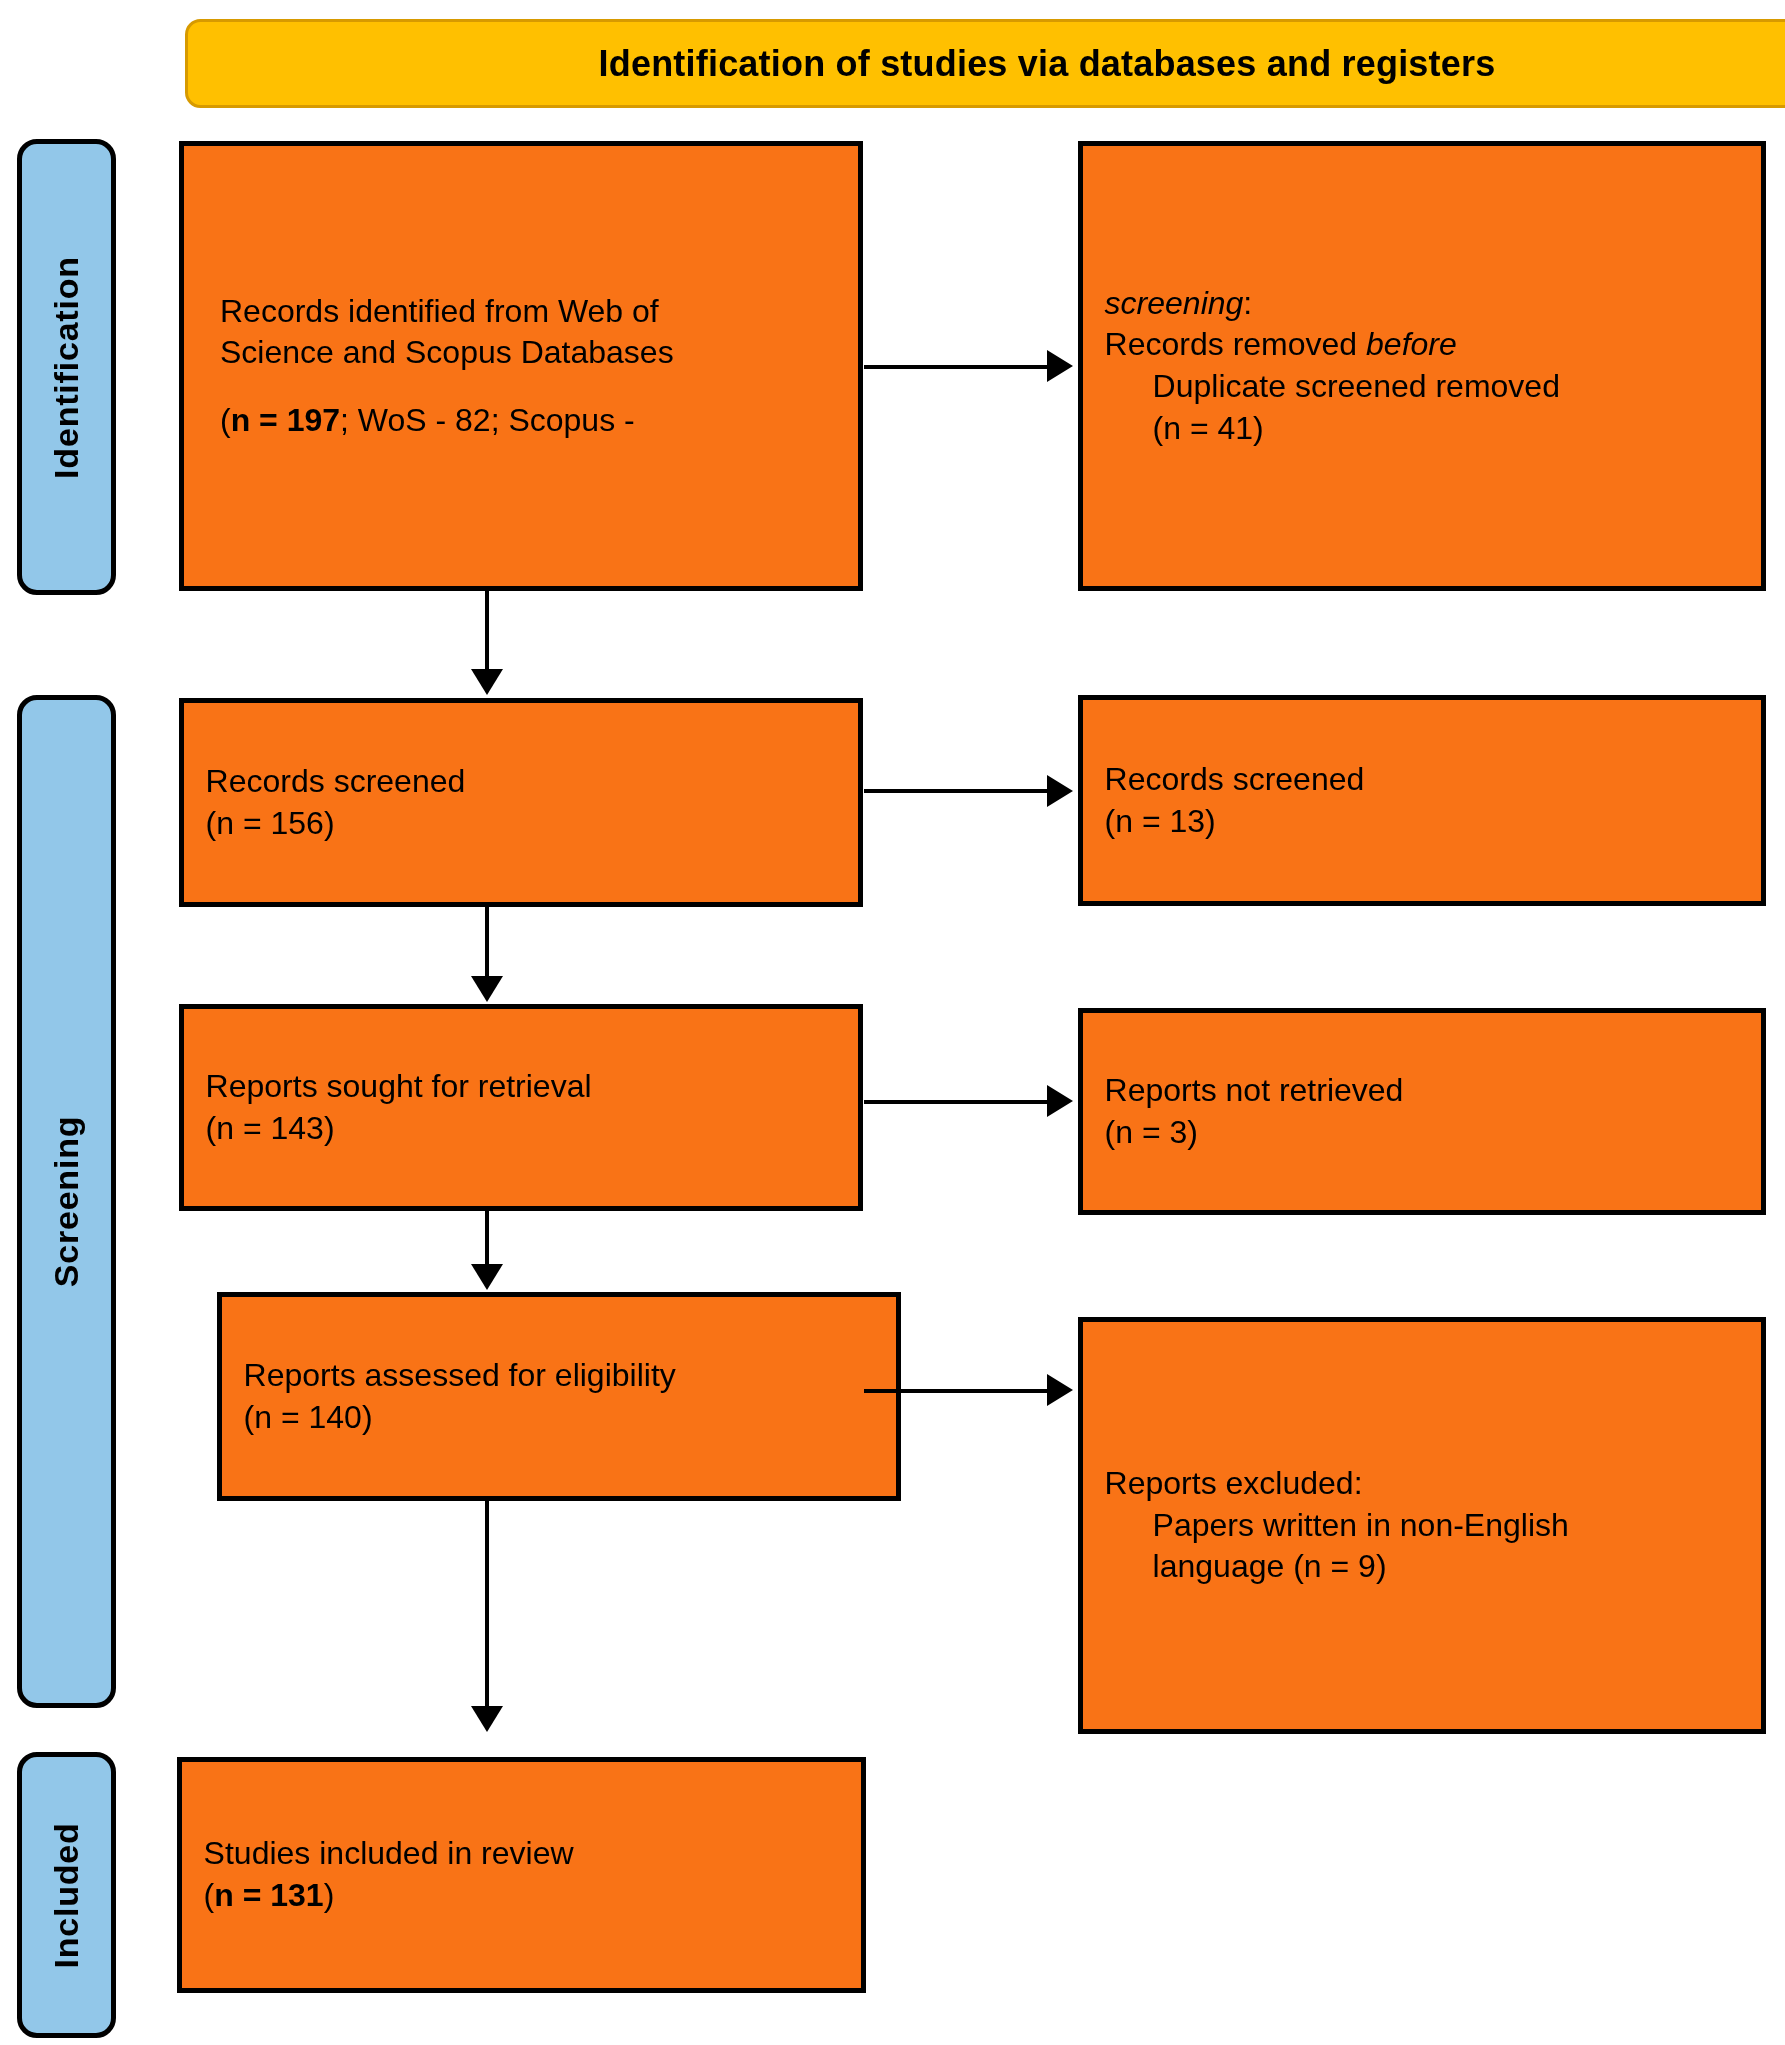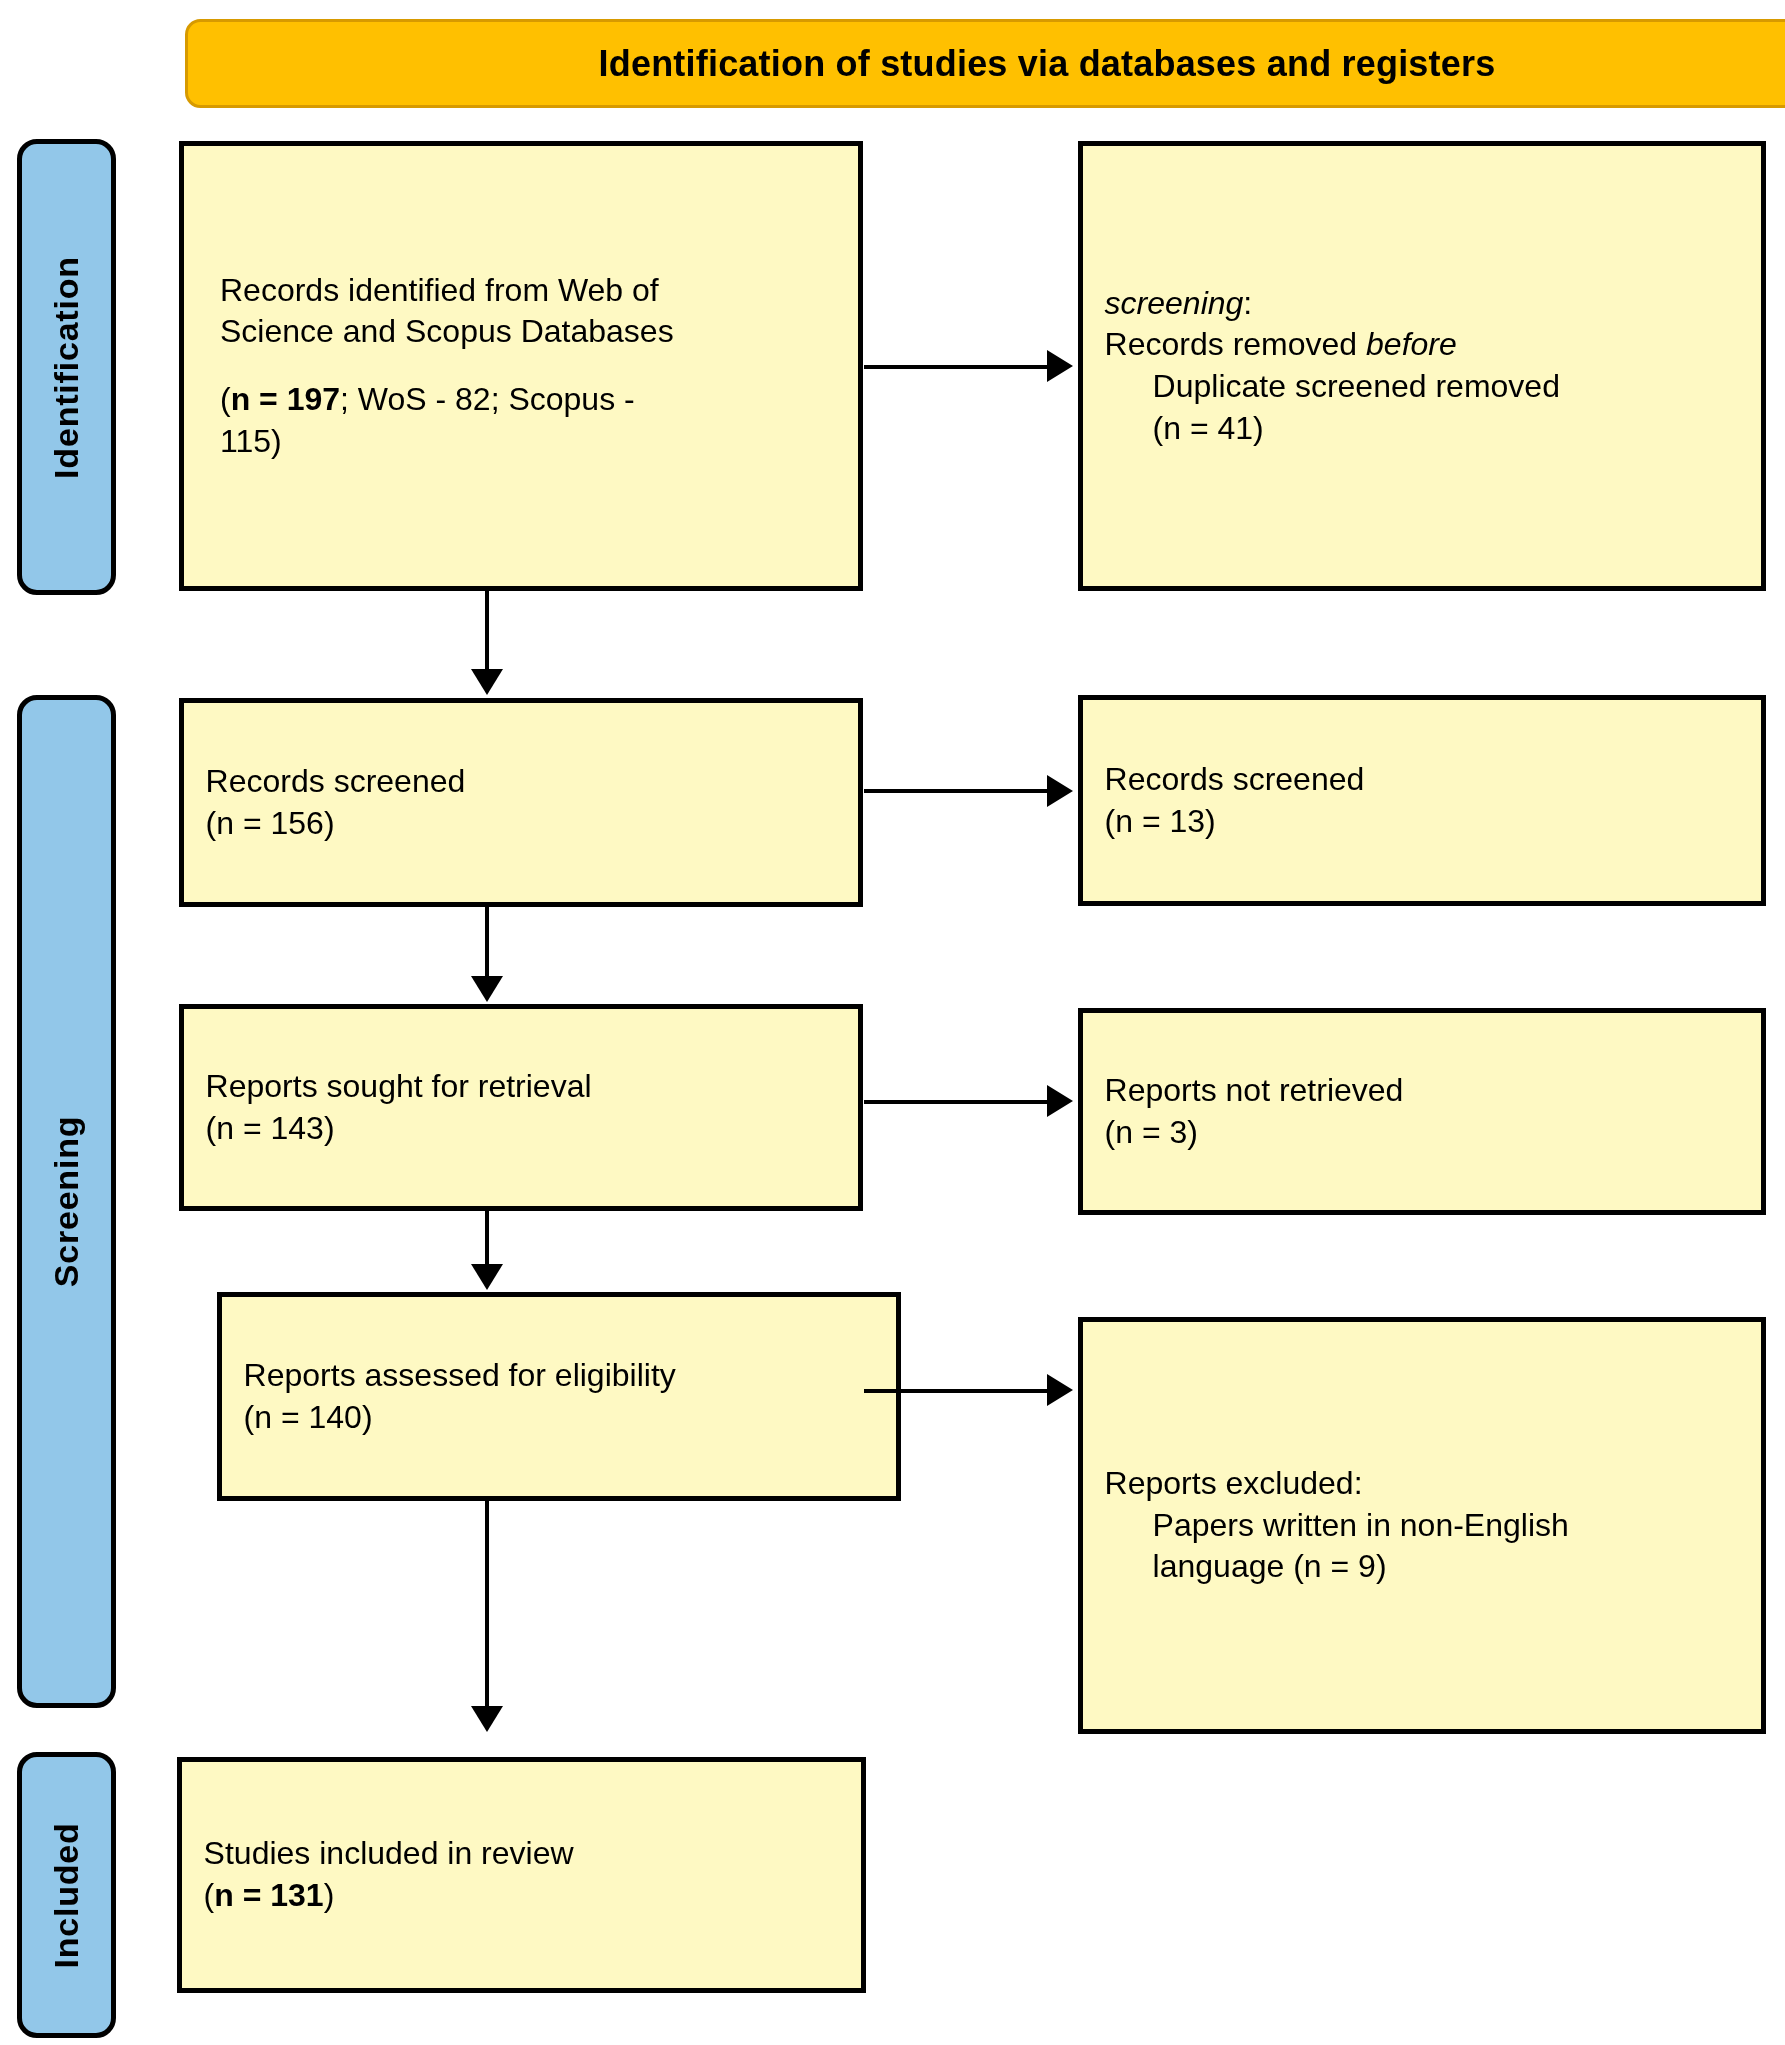--- a/index.html
+++ b/index.html
@@ -63,21 +63,21 @@
     color: #000000;
     letter-spacing: 0.8px;
   }
   #tab-identification { top: 139px;  height: 456px; }
   #tab-screening     { top: 695px;  height: 1013px; }
   #tab-included      { top: 1752px; height: 286px; }
 
   
   .flow-box {
     position: absolute;
-    background: #fef9c3;
+    background: #f97316;
     border: 5.4px solid #000000;
     box-sizing: border-box;
     display: flex;
     flex-direction: column;
     justify-content: center;
   }
   .flow-box .box-text {
     font-size: 32px;
     line-height: 1.30;
     color: #000000;
@@ -170,21 +170,20 @@
   </div>
   <div class="stage-tab" id="tab-included">
     <span class="stage-tab-label">Included</span>
   </div>
 
   <div class="flow-box" id="box-identified">
     <div class="box-text">
       <p>Records identified from Web of</p>
       <p>Science and Scopus Databases</p>
       <p class="gap"><span>(</span><span class="b">n = 197</span><span>; WoS - 82; Scopus -</span></p>
-      <p>115)</p>
     </div>
   </div>
 
   <div class="flow-box" id="box-removed">
     <div class="box-text">
       <p><span class="i">screening</span><span>:</span></p>
       <p><span>Records removed </span><span class="i">before</span></p>
       <p class="indent">Duplicate screened removed</p>
       <p class="indent">(n = 41)</p>
     </div>

